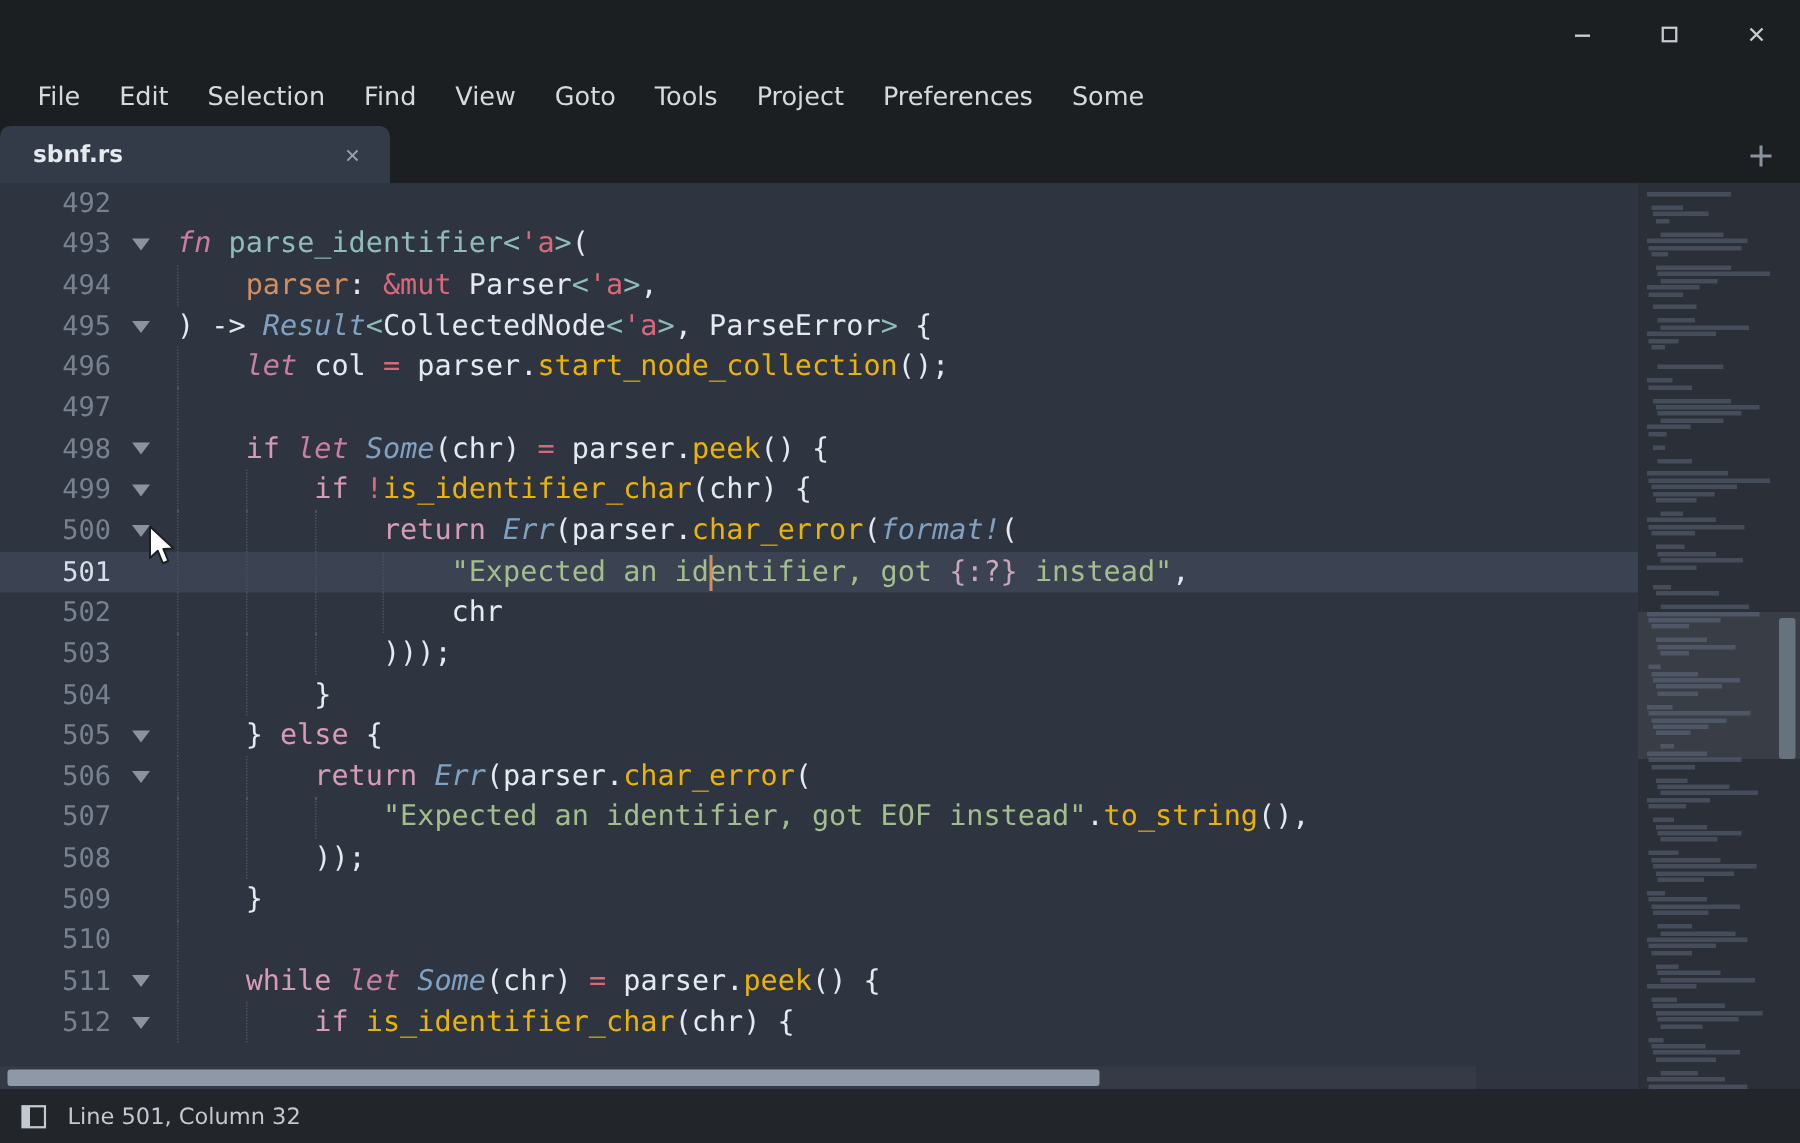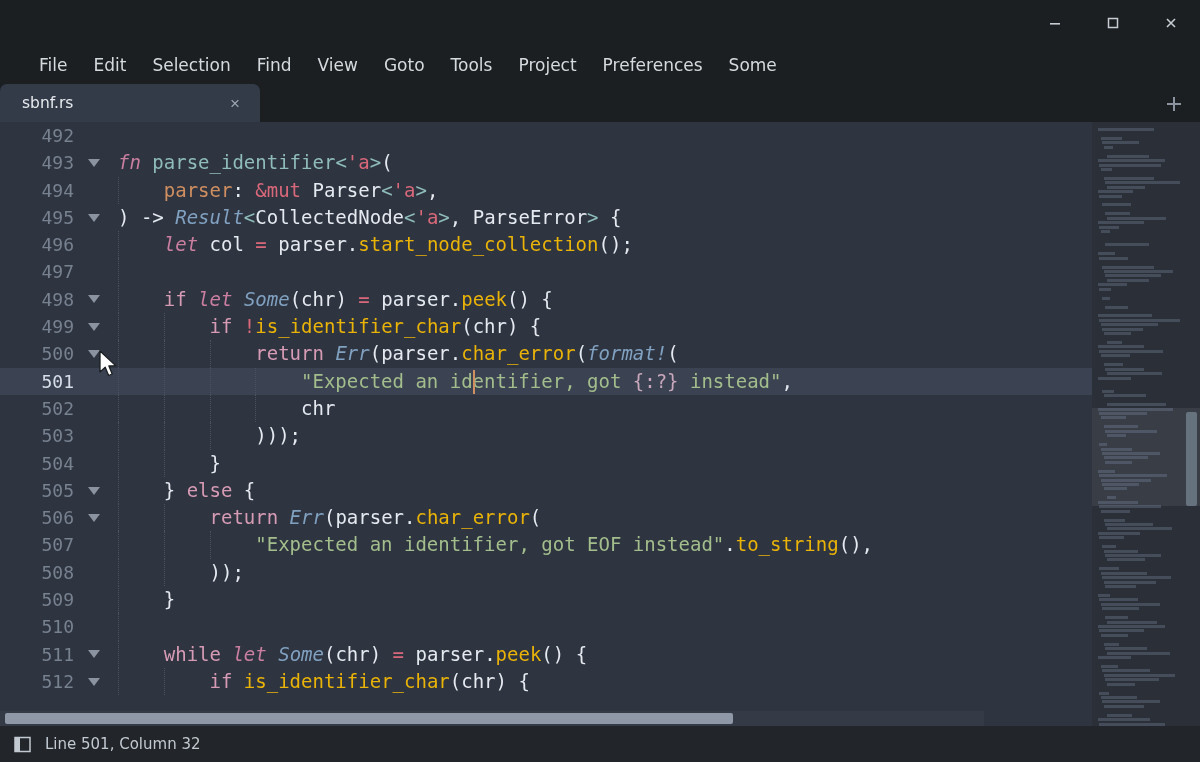--- a/index.html
+++ b/index.html
@@ -51,21 +51,21 @@
   }
   .winbtn svg { display:block; }
 
   
   .menubar {
     height: 38px;
     flex: 0 0 38px;
     background: #1b1f22;
     display: flex;
     align-items: center;
-    padding-left: 26px;
+    padding-left: 12px;
   }
   .menu-item {
     color: #d5dade;
     font-size: 17px;
     font-family: "DejaVu Sans", sans-serif;
     padding: 3px 13px;
     white-space: nowrap;
   }
 
   
@@ -86,20 +86,21 @@
     align-items: center;
     padding: 0 14px 0 22px;
     box-sizing: border-box;
     position: relative;
   }
   .tab-label {
     color: #e6eaee;
     font-size: 15.5px;
     font-family: "DejaVu Sans", sans-serif;
     flex: 1;
+    font-weight: bold;
   }
   .tab-close {
     color: #9aa4b0;
     font-size: 17px;
     line-height: 1;
     padding: 0 6px;
   }
   .newtab {
     position: absolute;
     right: 12px;

